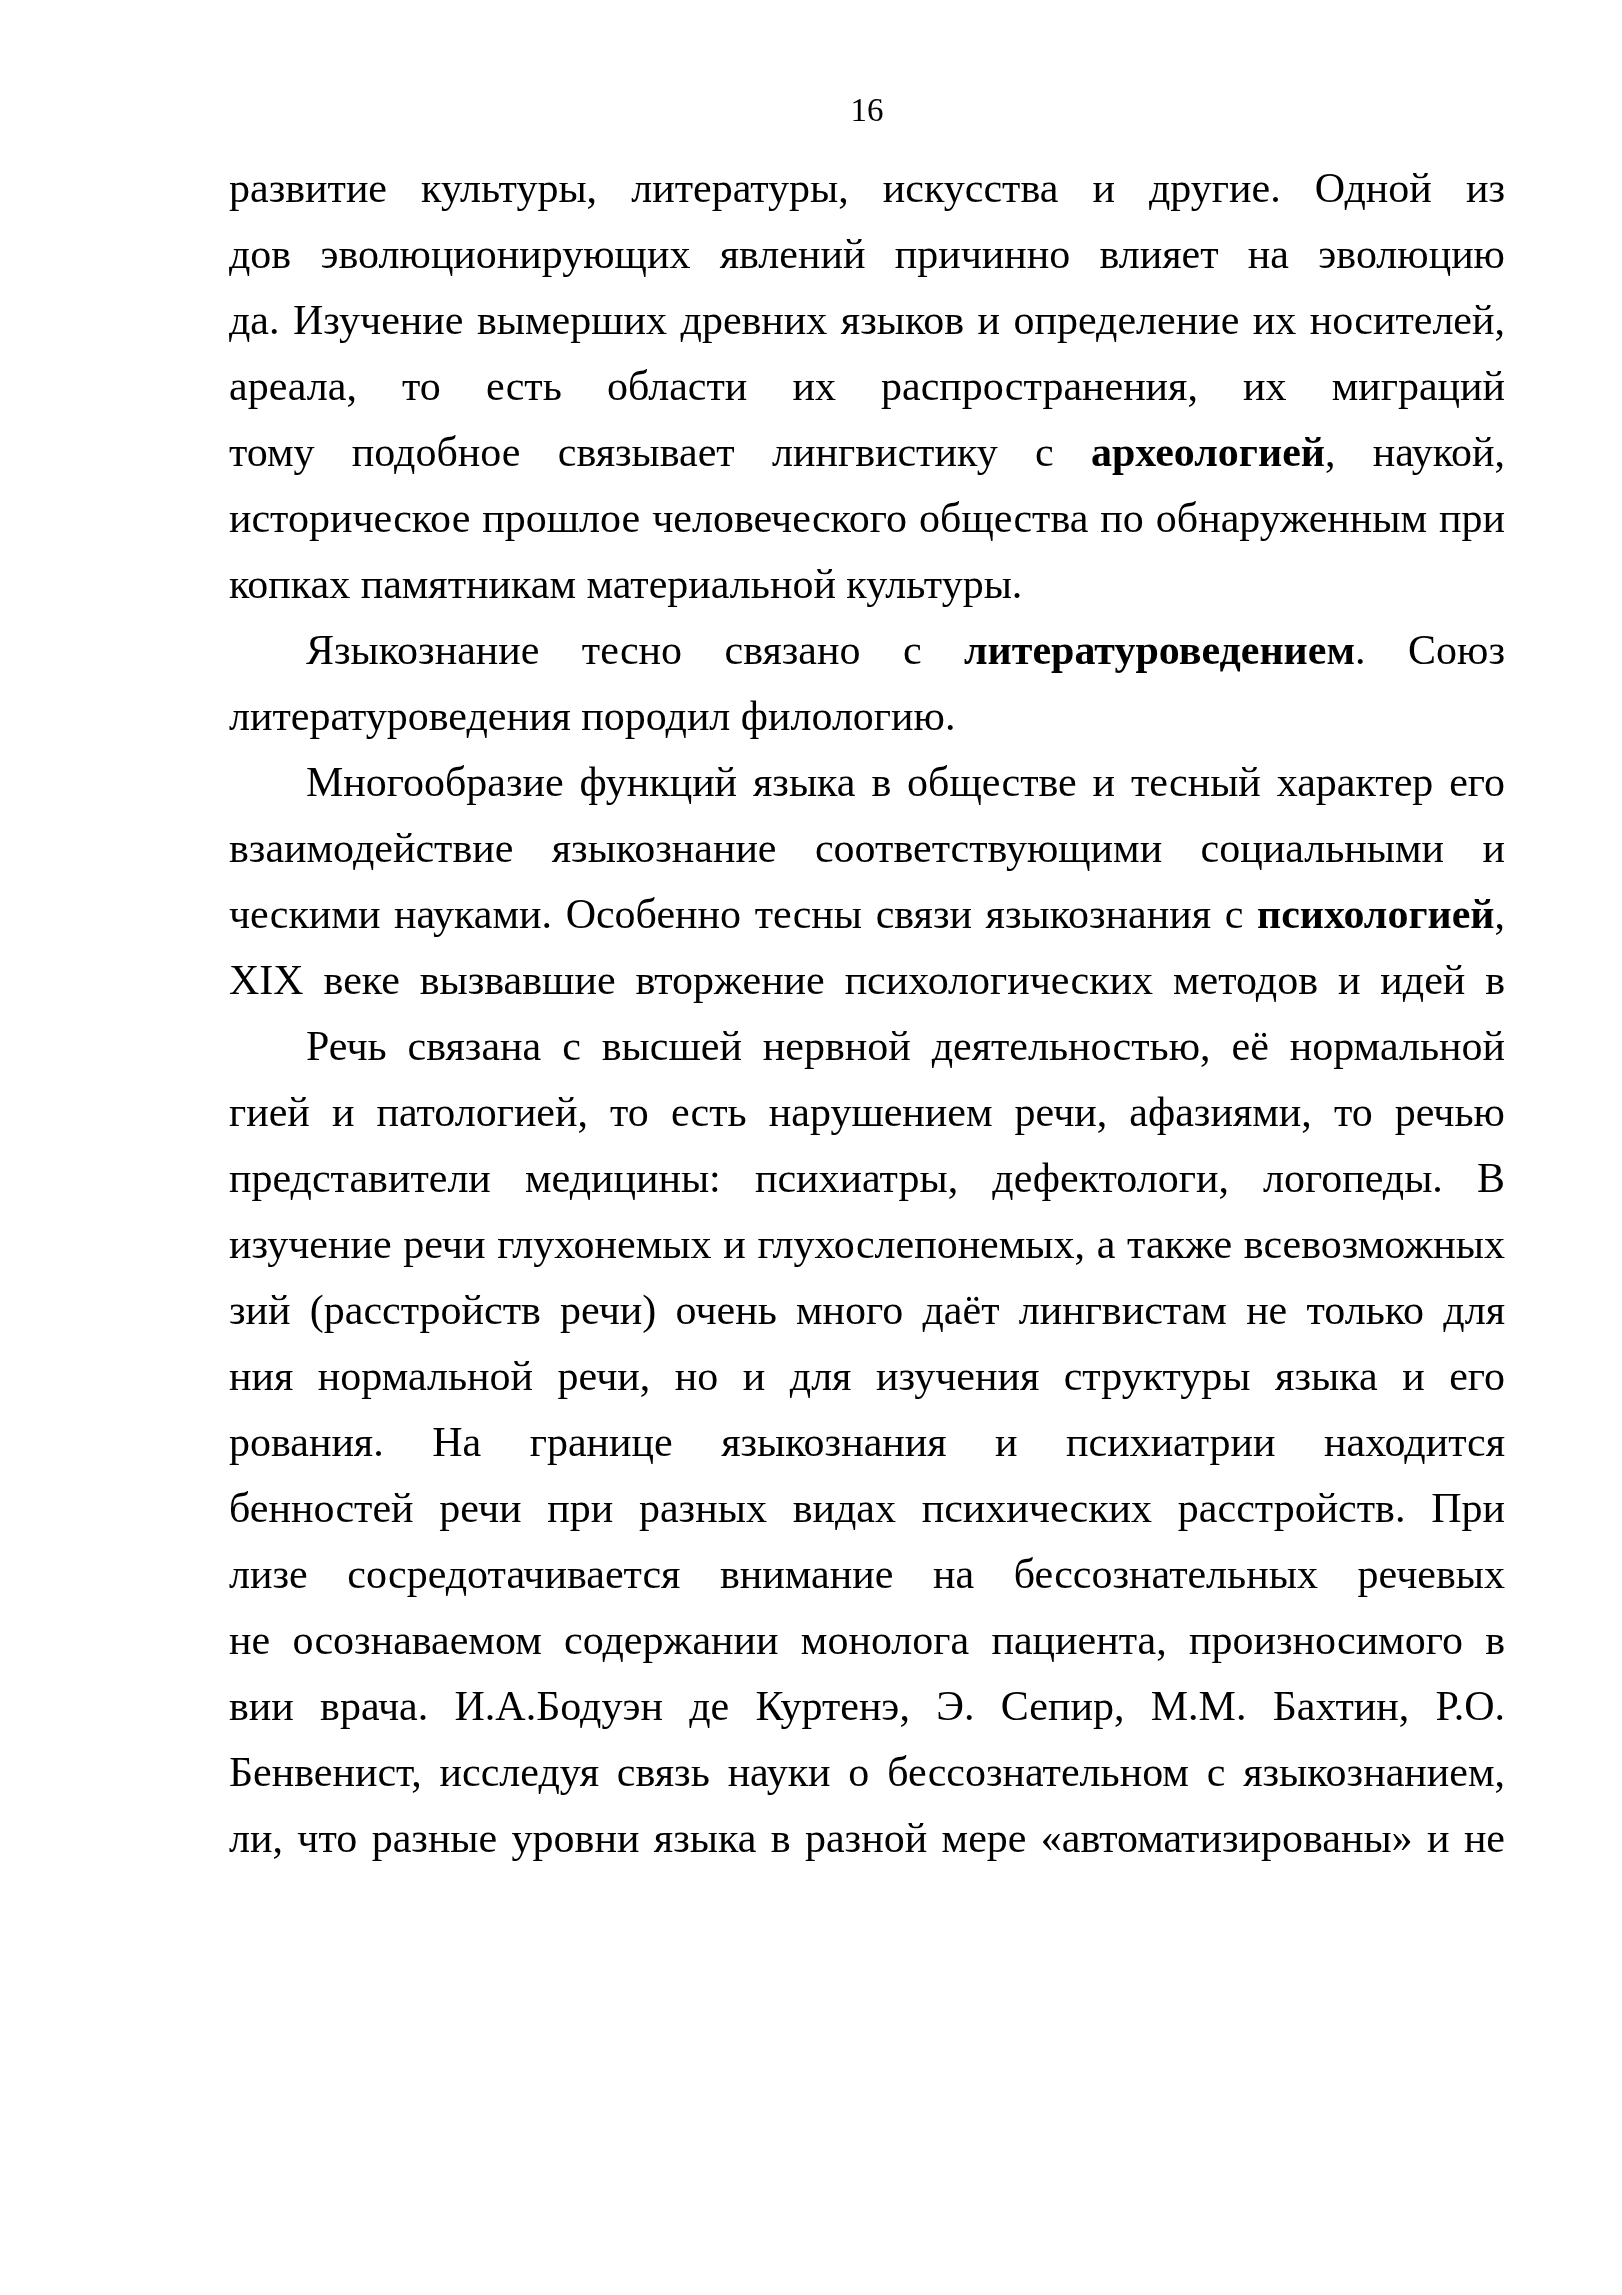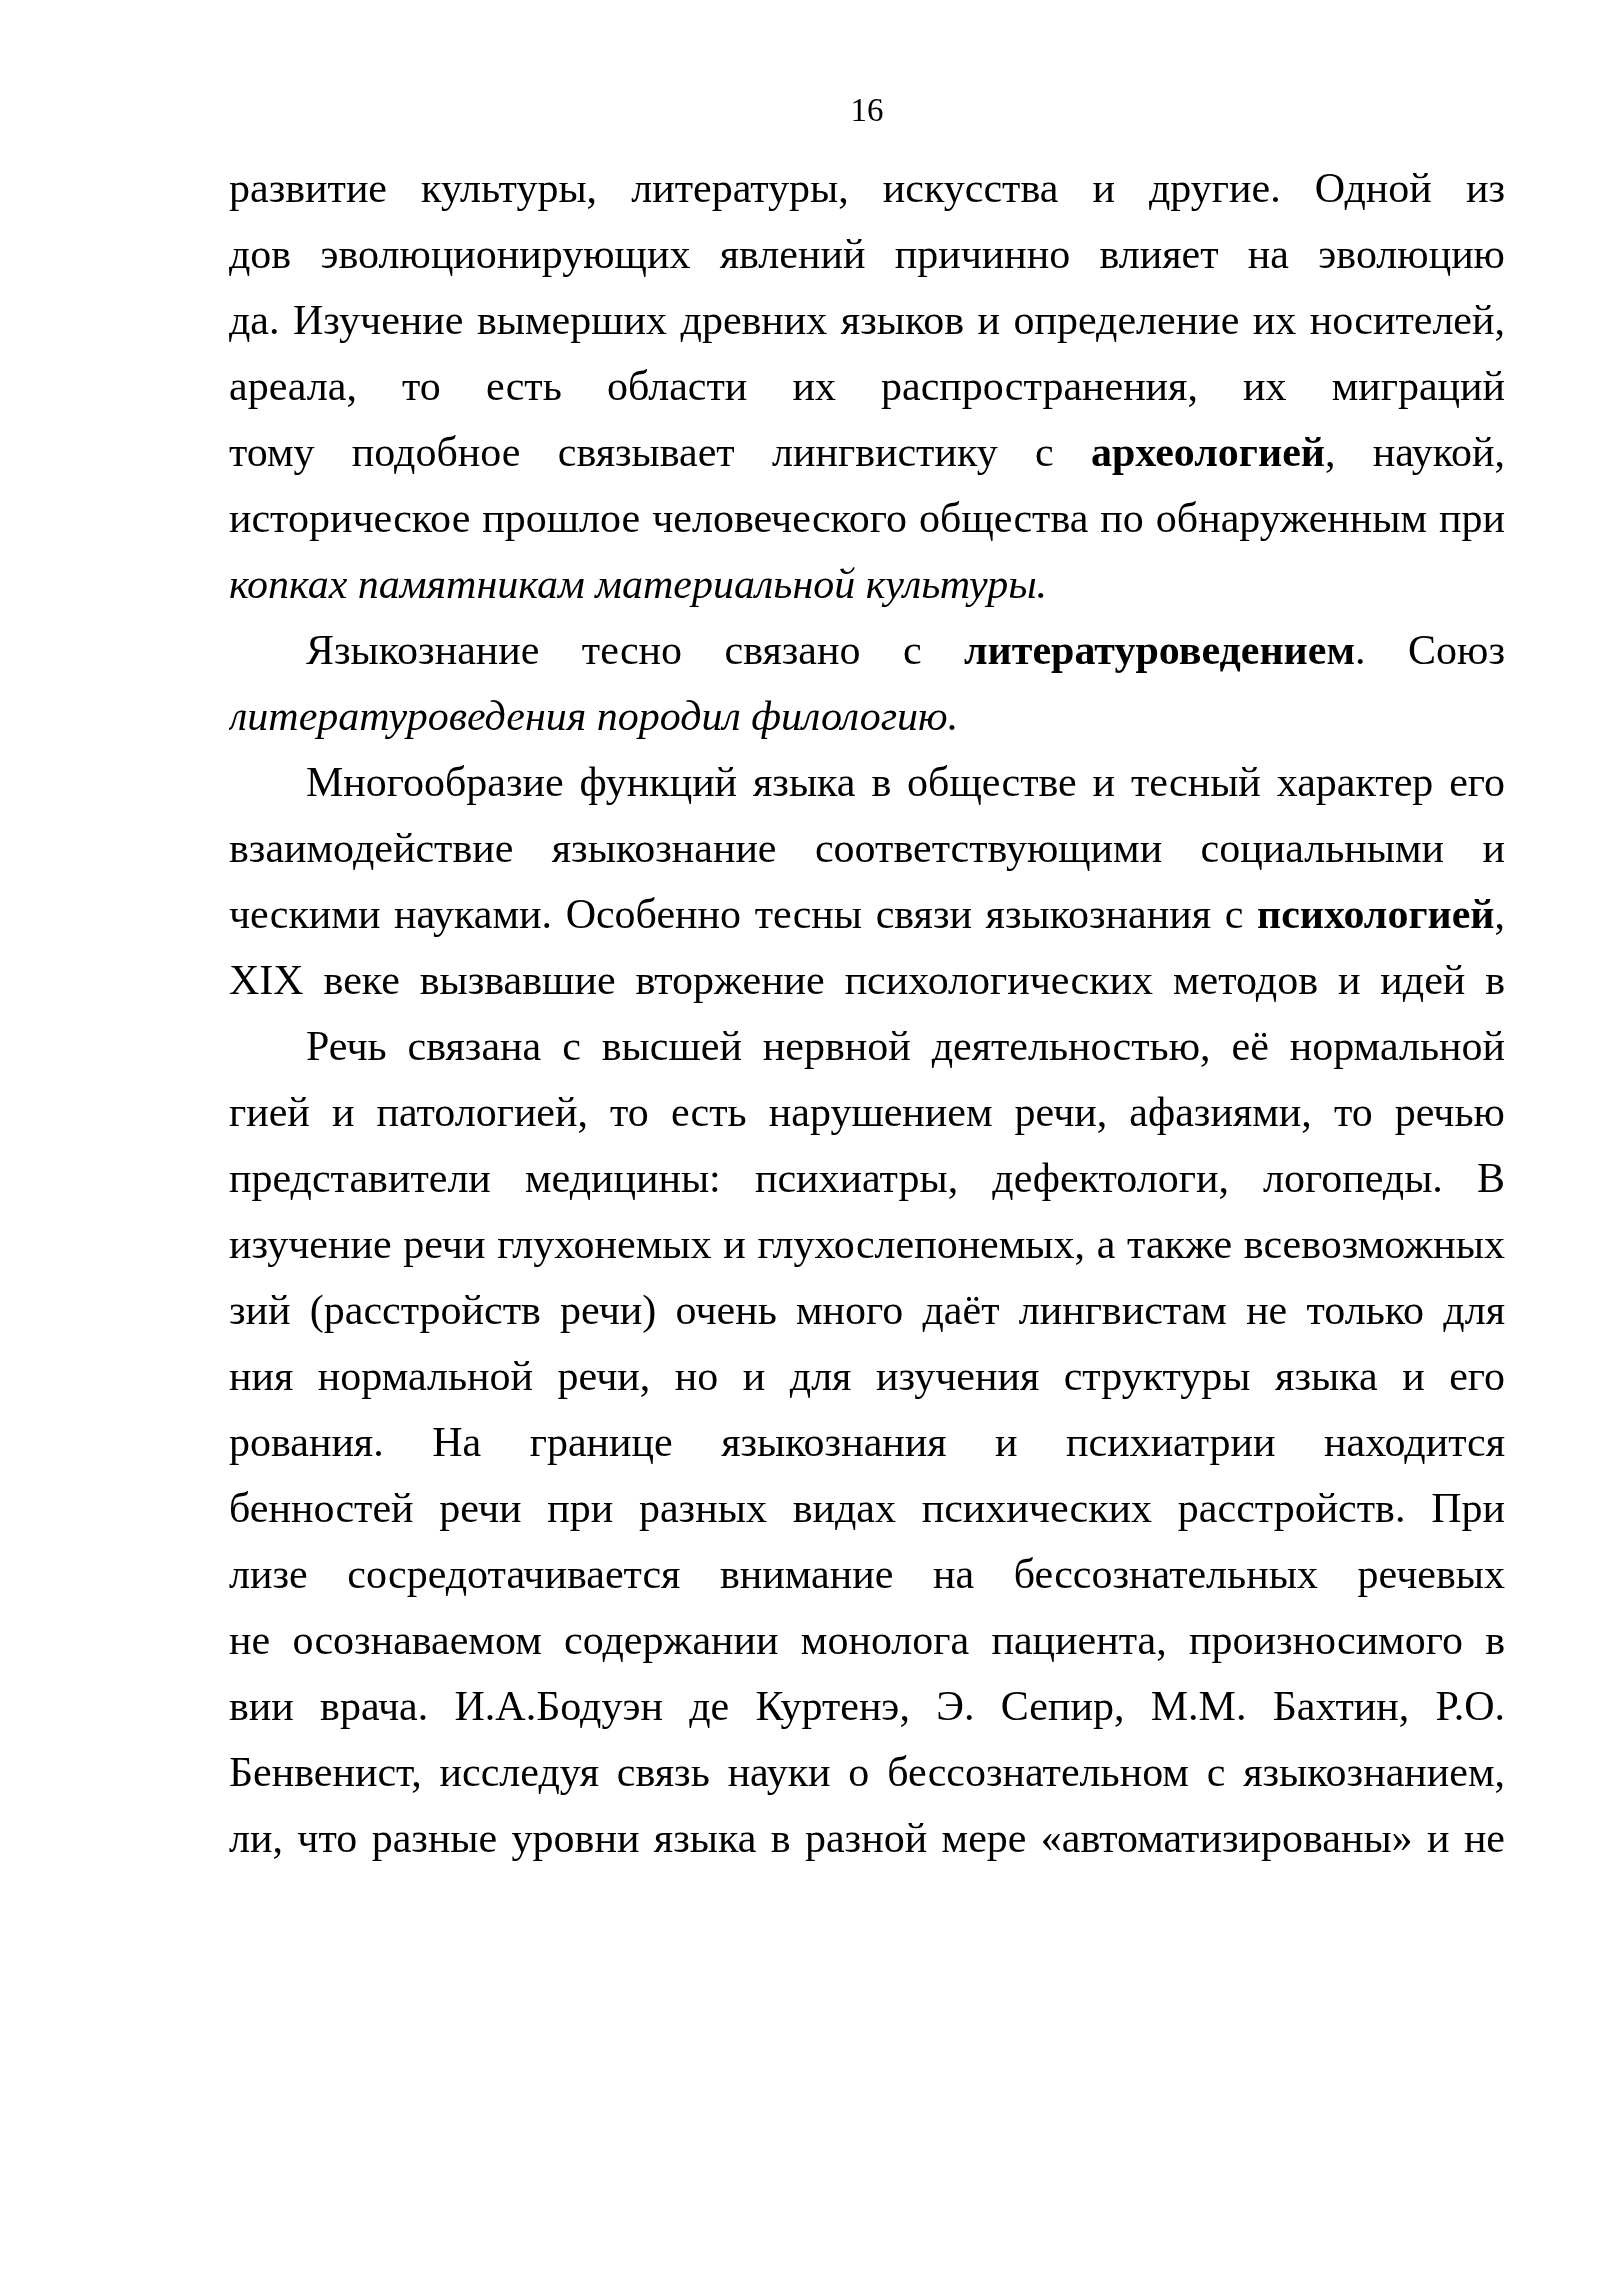--- a/index.html
+++ b/index.html
@@ -30,21 +30,21 @@
     font-size: 42px;
   }
   .line {
     height: 66px;
     line-height: 66px;
     text-align: justify;
     text-align-last: justify;
     overflow: hidden;
     white-space: normal;
   }
-  .line.flush { text-align-last: left; font-style: italic; }
+  .line.flush { text-align-last: left; }
   .line.indent { text-indent: 77px; }
   .line b { font-weight: bold; }
 </style>
 </head>
 <body>
 
 <div class="page">
   <div class="pagenum">16</div>
   <div class="textblock">
       <div class="line"><span>развитие культуры, литературы, искусства и другие. Одной из важнейших</span></div>

